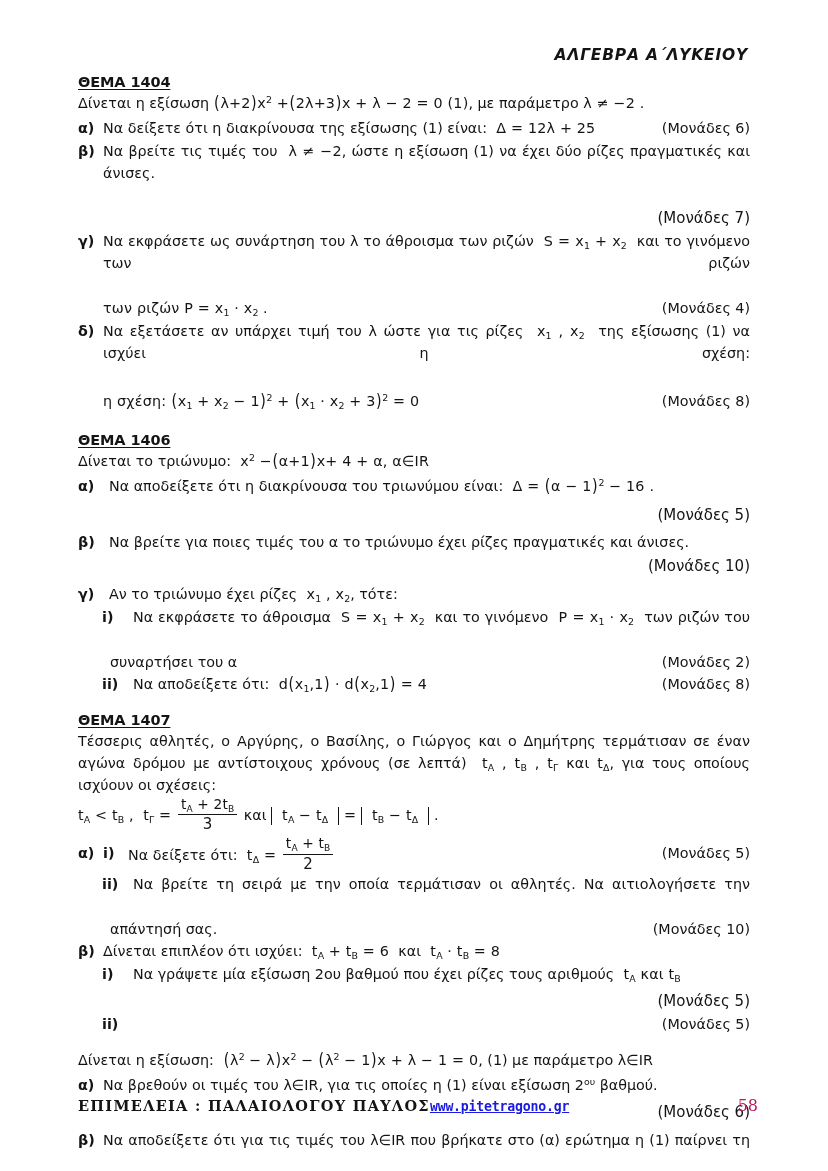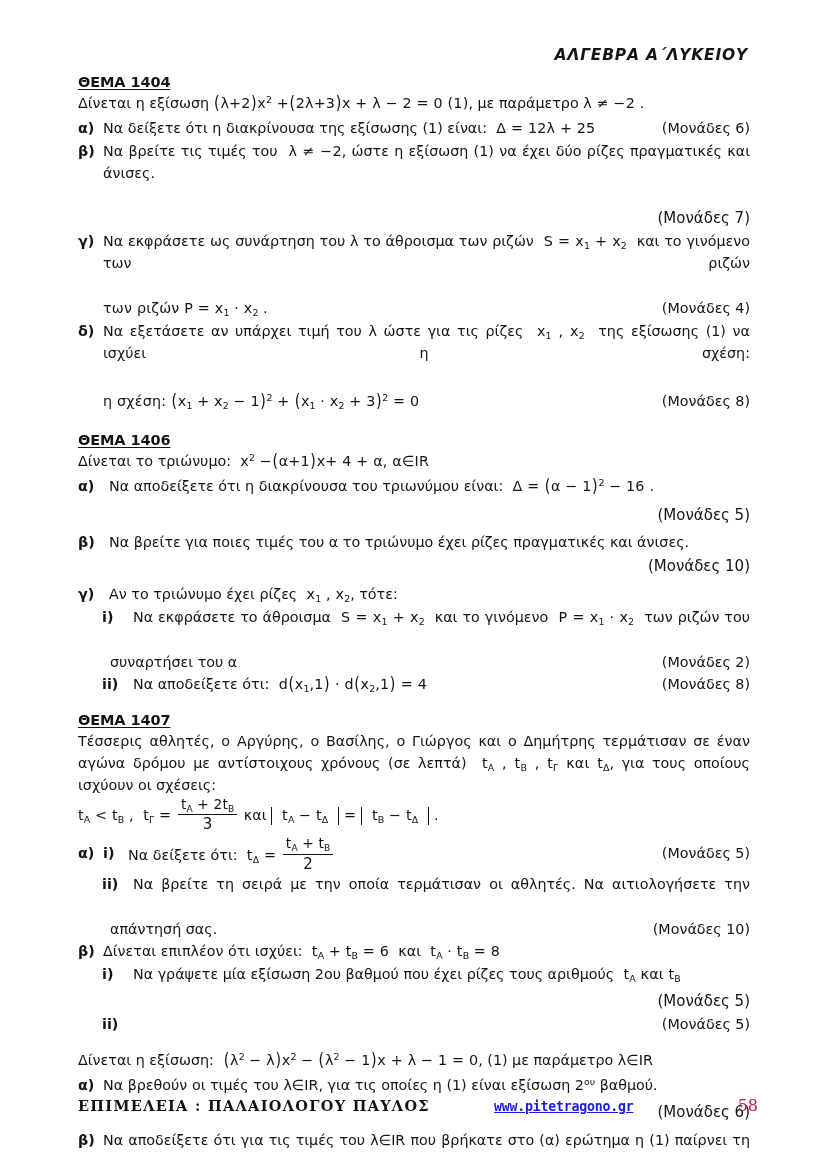--- a/index.html
+++ b/index.html
@@ -162,21 +162,21 @@
   }
   .footer-author {
     font-family: "DejaVu Serif", "Liberation Serif", serif;
     font-weight: bold;
     font-size: 14.5px;
     letter-spacing: 1.3px;
     flex: 0 0 auto;
   }
   .footer-link {
     flex: 1 1 auto;
-    text-align: center;
+    text-align: left;
     padding-right: 40px;
   }
   .footer-link a,
   .footer-link span.lk {
     font-family: "DejaVu Sans Mono", "Liberation Mono", monospace;
     font-weight: bold;
     font-size: 13.2px;
     color: #1a1ae0;
     text-decoration: underline;
     letter-spacing: -0.2px;

